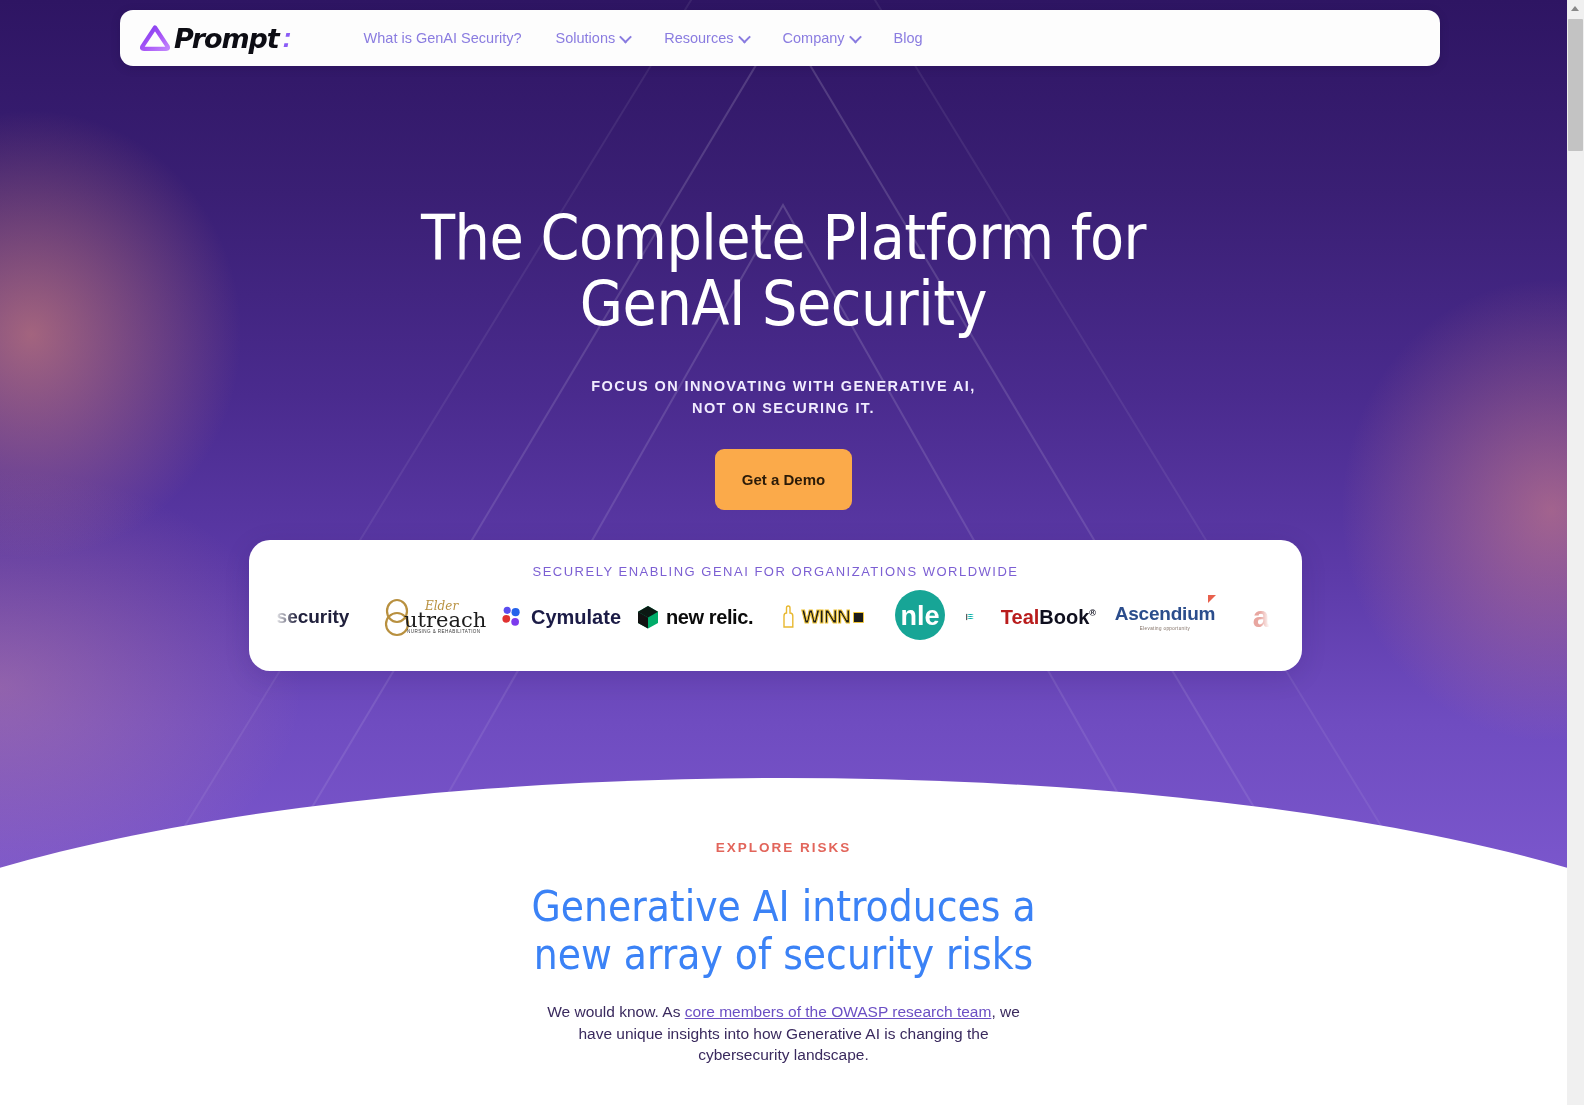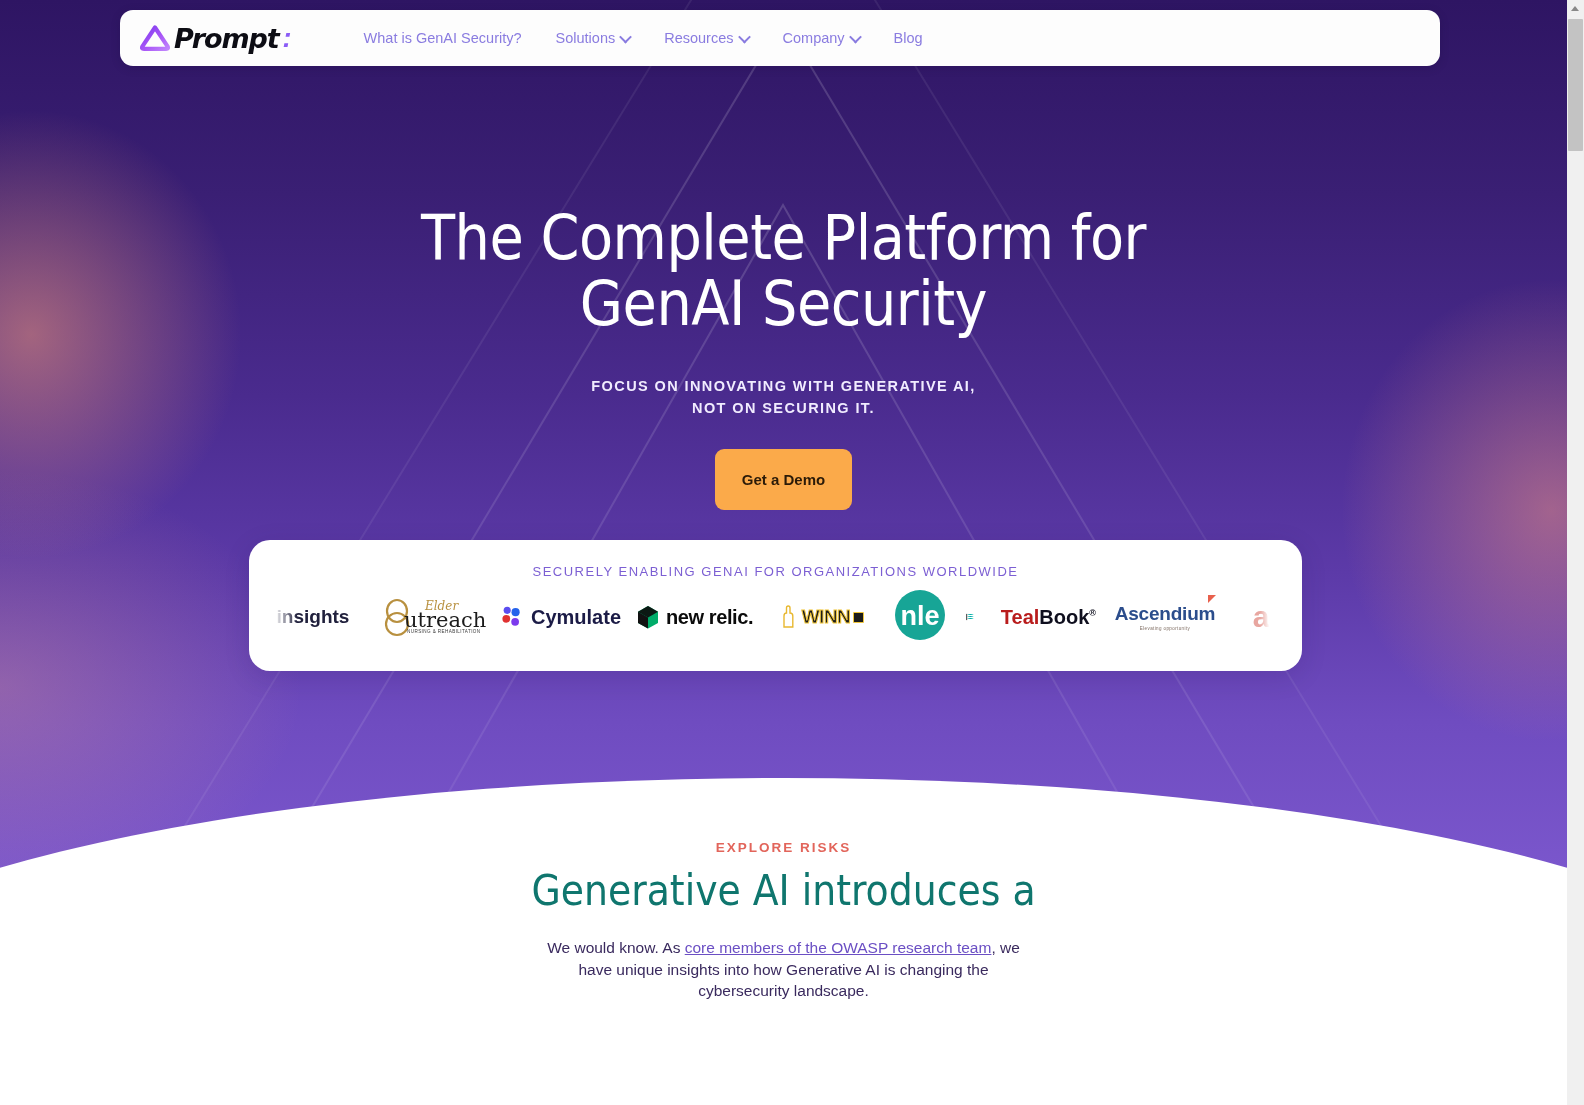--- a/index.html
+++ b/index.html
@@ -103,23 +103,23 @@
   }
   .logo { height:44px; display:flex; align-items:center; justify-content:center; }
 
   
   #curve { position:absolute; left:-240px; top:778px; width:2047px; height:900px;
            background:#ffffff; border-radius:50% 50% 0 0 / 28% 28% 0 0; z-index:25; }
 
   #lower { position:absolute; left:0; top:840px; width:1567px; text-align:center; z-index:30; }
   #eyebrow { font-size:13.5px; font-weight:bold; letter-spacing:2px; color:#e2655b; }
   #lowerTitle {
-    margin-top:12px;
+    margin-top:28px;
     font-family:"DejaVu Sans Condensed","Liberation Sans Narrow","Liberation Sans",sans-serif;
-    font-size:42px; line-height:48px; color:#0f766e; font-weight:normal;
+    font-size:42px; line-height:48px; color:#3b82f6; font-weight:normal;
   }
   #lowerBody {
     margin:22px auto 0; width:500px;
     font-size:15.5px; line-height:21.5px; color:#3a2a5e;
   }
   #owasp { color:#6b4fc4; text-decoration:underline; cursor:pointer; }
 
   
   #sb { position:absolute; right:0; top:0; width:17px; height:1105px; background:#f0f0f0; z-index:90; }
   #sbUp { position:absolute; top:0; left:0; width:17px; height:17px; background:#f0f0f0; }
@@ -203,21 +203,21 @@
 
   </div>
 
   <div id="logocard">
     <div id="logolabel">SECURELY ENABLING GENAI FOR ORGANIZATIONS WORLDWIDE</div>
     <div id="logorow">
 
       <div class="logo" style="width:100px;">
         <span style="font-size:19px;font-weight:bold;color:#20203c;
                      -webkit-mask-image:linear-gradient(90deg,rgba(0,0,0,0.12),#000 28%);
-                     mask-image:linear-gradient(90deg,rgba(0,0,0,0.12),#000 28%);">insights</span>
+                     mask-image:linear-gradient(90deg,rgba(0,0,0,0.12),#000 28%);">security</span>
       </div>
 
       <div class="logo" style="width:110px;flex-direction:column;gap:0;">
         <span style="position:relative;display:block;height:40px;width:110px;">
           <svg width="110" height="40" viewBox="0 0 110 40">
             <ellipse cx="20" cy="14" rx="10" ry="11" fill="none" stroke="#b8903f" stroke-width="2.2"></ellipse>
             <ellipse cx="20" cy="27" rx="11" ry="11" fill="none" stroke="#b8903f" stroke-width="2.2"></ellipse>
             <text x="27" y="30" font-family="DejaVu Serif, serif" font-size="21" fill="#1b1b1b">utreach</text>
             <text x="48" y="13" font-family="DejaVu Serif, serif" font-style="italic" font-size="12" fill="#b8903f">Elder</text>
             <text x="30" y="36" font-family="Liberation Sans, sans-serif" font-size="4.6" fill="#3a3a3a" letter-spacing="0.4">NURSING &amp; REHABILITATION</text>
@@ -290,20 +290,21 @@
 
     </div>
   </div>
 
   <div id="curve"></div>
 
   <div id="lower">
     <div id="eyebrow">EXPLORE RISKS</div>
     <h2 id="lowerTitle">
       <span>Generative AI introduces a</span><br>
+      <span>new array of security risks</span>
     </h2>
     <p id="lowerBody">
       <span>We would know. As </span><a id="owasp">core members of the OWASP research team</a><span>, we have unique insights into how Generative AI is changing the cybersecurity landscape.</span>
     </p>
   </div>
 
 </div>
 
 <div id="sb">
   <div id="sbUp"></div>

